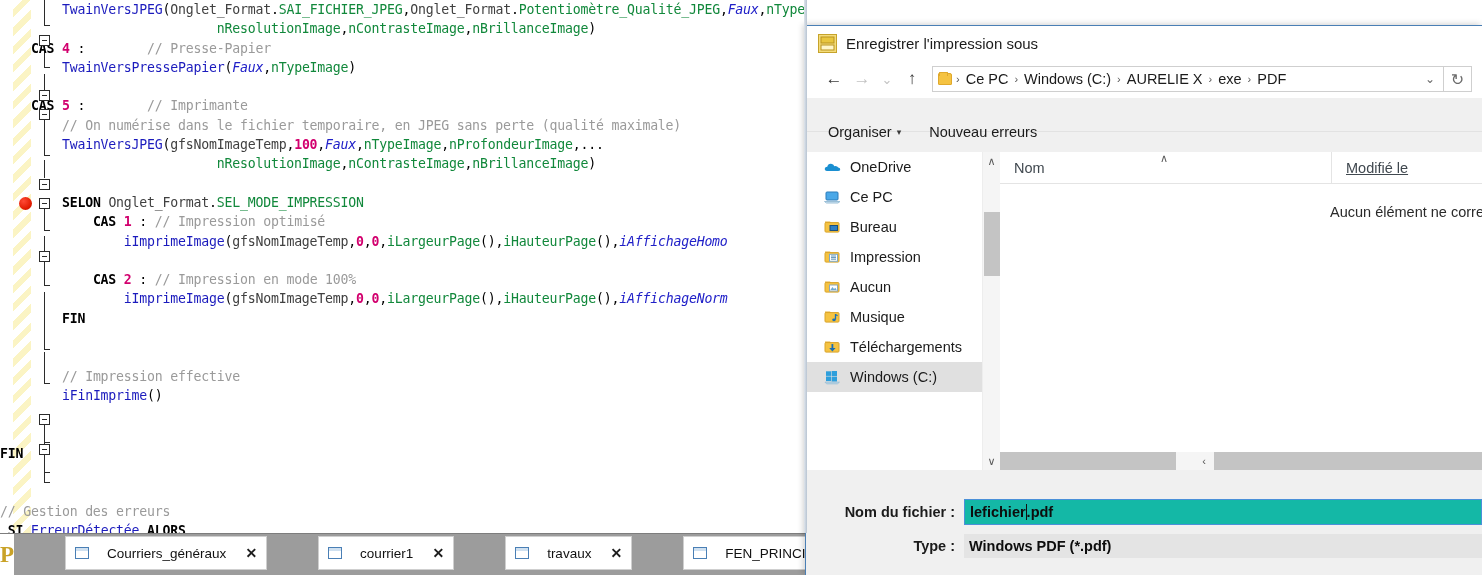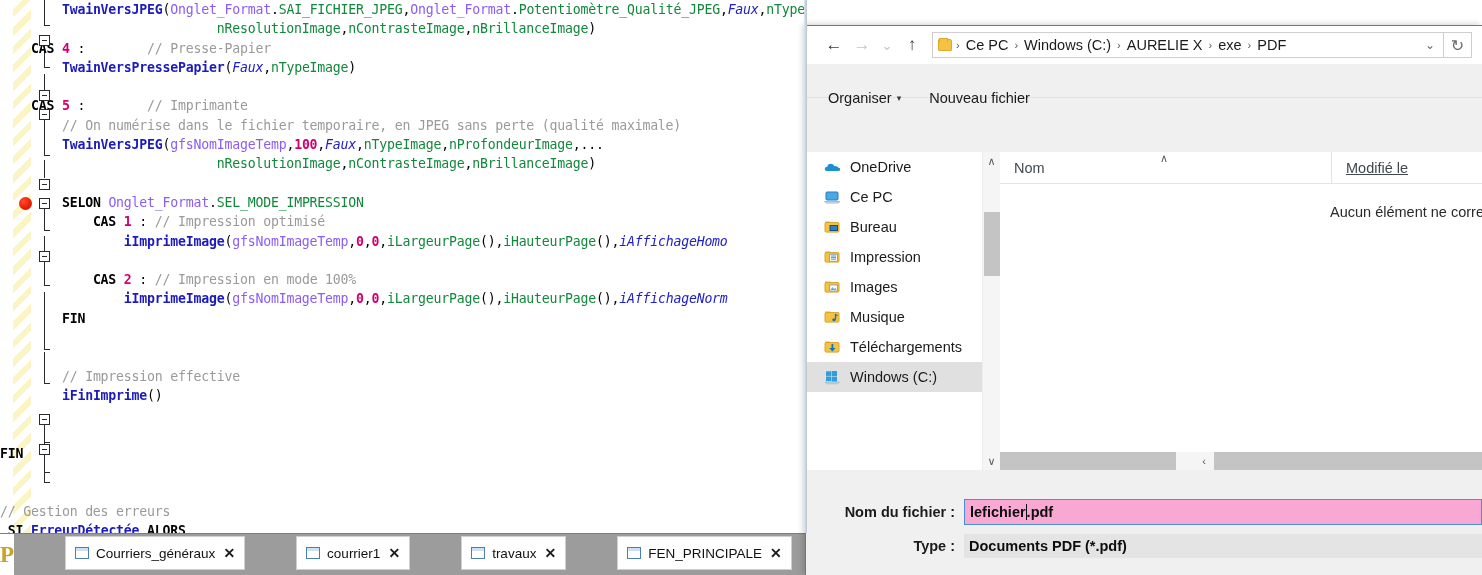--- a/index.html
+++ b/index.html
@@ -64,22 +64,22 @@
     font-size:13.2px;
     line-height:19.3px;
     white-space:pre;
     z-index:3;
     letter-spacing:-0.2px;
   }
   #code-text .ln { display:block; height:19.3px; }
   .kw   { color:#000000; font-weight:bold; }
   .cmt  { color:#9a9a9a; }
   .num  { color:#d2006e; font-weight:bold; }
-  .fn   { color:#1b1bbd; font-weight:bold; }
-  .var  { color:#8b5cf6; }
+  .fn   { color:#1b1bbd; font-weight:normal; }
+  .var  { color:#404040; }
   .grn  { color:#11883b; }
   .ital { color:#2020c8; font-style:italic; }
   .pnc  { color:#000000; }
 
   
   .editor-right-border {
     position:absolute; right:0; top:0; width:3px; height:533px;
     background:linear-gradient(to right,#dfe5ec,#b8c4d2);
     z-index:5;
   }
@@ -93,21 +93,21 @@
   }
   #tab-logo {
     width:37px; background:#ffffff;
     display:flex; align-items:center; justify-content:center;
     font-family:"Liberation Serif", serif;
     font-size:23px; font-weight:bold; color:#c9a227;
   }
   #tabs { display:flex; align-items:stretch; padding:2px 0 0 3px; gap:3px; }
   .tab {
     background:#ffffff;
-    display:flex; align-items:center; gap:7px;
+    display:flex; align-items:center; gap:18px;
     padding:0 8px 0 9px;
     height:34px;
     font-size:13.5px; color:#111;
     border:1px solid #cfcfcf;
     white-space:nowrap;
     margin-left:48px;
   }
   .tab.active-amber { background:#ffbf10; border-color:#e0a800; padding:0 9px; }
   .tab-icon {
     width:14px; height:12px; border:1.6px solid #4a7fb5; background:#ffffff;
@@ -238,21 +238,21 @@
   #dlg-fields {
     position:absolute; left:0; top:462px; right:0; height:88px;
     background:#f0f0f0; padding-top:10px;
   }
   .field-row { display:flex; align-items:center; height:28px; margin-bottom:6px;font-weight:bold; }
   .field-label {
     width:158px; text-align:right; padding-right:9px;
     font-size:14.5px; color:#1b1b1b; flex:none;
   }
   #filename-input {
-    flex:1; height:26px; background:#f9a8d4; border:1px solid #4a90d9;
+    flex:1; height:26px; background:#14b8a6; border:1px solid #4a90d9;
     display:flex; align-items:center; padding-left:5px;
     font-size:14.5px; color:#0d0d0d; position:relative;
   }
   .caret-bar {
     display:inline-block; width:1px; height:16px; background:#111;
     margin:0 0px; vertical-align:-3px;
   }
   #filetype-select {
     flex:1; height:24px; background:#e4e4e4; border:none;
     display:flex; align-items:center; padding-left:5px;
@@ -338,20 +338,30 @@
         <span></span>
         <span class="tab-close">✕</span>
       </div>
 
     </div>
   </div>
 </div>
 
 <div id="dialog">
 
+  <div id="dlg-title">
+    <span class="title-icon">
+      <svg width="19" height="19" viewBox="0 0 19 19">
+        <rect x="0.5" y="0.5" width="18" height="18" fill="#f4dc7a" stroke="#c6a32b"></rect>
+        <rect x="3" y="3" width="13" height="6" fill="#e8c63f" stroke="#b99321"></rect>
+        <rect x="3" y="11" width="13" height="5" fill="#fff6c9" stroke="#b99321"></rect>
+      </svg>
+    </span>
+    <span>Enregistrer l'impression sous</span>
+  </div>
 
   <div id="dlg-nav">
     <span class="navbtn">←</span>
     <span class="navbtn dim">→</span>
     <span class="navbtn small dim">⌄</span>
     <span class="navbtn">↑</span>
 
     <div id="crumbbar">
       <span class="crumb-folder"></span>
       <span class="crumb-sep">›</span>
@@ -369,21 +379,21 @@
     </div>
     <div id="refresh-btn">↻</div>
   </div>
 
   <div id="dlg-toolbar">
     <div class="tb-item">
       <span>Organiser</span>
       <span class="caret-dn">▾</span>
     </div>
     <div class="tb-item">
-      <span>Nouveau fichier</span>
+      <span>Nouveau erreurs</span>
     </div>
   </div>
 
   <div id="dlg-body">
 
     <div id="nav-pane">
 
       <div class="np-item">
         <span class="np-icon">
           <svg width="17" height="16" viewBox="0 0 17 16">
@@ -428,21 +438,21 @@
 
       <div class="np-item indent">
         <span class="np-icon">
           <svg width="17" height="16" viewBox="0 0 17 16">
               <path d="M1 2.5 h5 l1.3 1.6 H1Z" fill="#e8b13a"></path>
               <rect x="1" y="3.6" width="14" height="9.5" rx="1" fill="#f5c342" stroke="#d9a42b"></rect>
               <rect x="5.5" y="6" width="8" height="6" fill="#fff" stroke="#8aa8bd"></rect>
               <path d="M6.3 11 L8.5 8 L10 10 L11.3 8.8 L12.7 11Z" fill="#6fa8d0"></path>
             </svg>
         </span>
-        <span>Images</span>
+        <span>Aucun</span>
       </div>
 
       <div class="np-item indent">
         <span class="np-icon">
           <svg width="17" height="16" viewBox="0 0 17 16">
               <path d="M1 2.5 h5 l1.3 1.6 H1Z" fill="#e8b13a"></path>
               <rect x="1" y="3.6" width="14" height="9.5" rx="1" fill="#f5c342" stroke="#d9a42b"></rect>
               <path d="M11.5 5 L11.5 10.6" stroke="#1a6fb5" stroke-width="1.3" fill="none"></path>
               <ellipse cx="10" cy="10.8" rx="1.8" ry="1.4" fill="#1a6fb5"></ellipse>
               <path d="M11.5 5 L13.6 5.9 L13.6 7.2 L11.5 6.3Z" fill="#1a6fb5"></path>
@@ -510,16 +520,16 @@
     <div class="field-row">
       <div class="field-label">Nom du fichier :</div>
       <div id="filename-input">
           <span>lefichier</span>
           <span class="caret-bar"></span>
           <span>.pdf</span>
         </div>
     </div>
     <div class="field-row">
       <div class="field-label">Type :</div>
-      <div id="filetype-select">Documents PDF (*.pdf)</div>
+      <div id="filetype-select">Windows PDF (*.pdf)</div>
     </div>
   </div>
 </div>
 
 </body></html>

